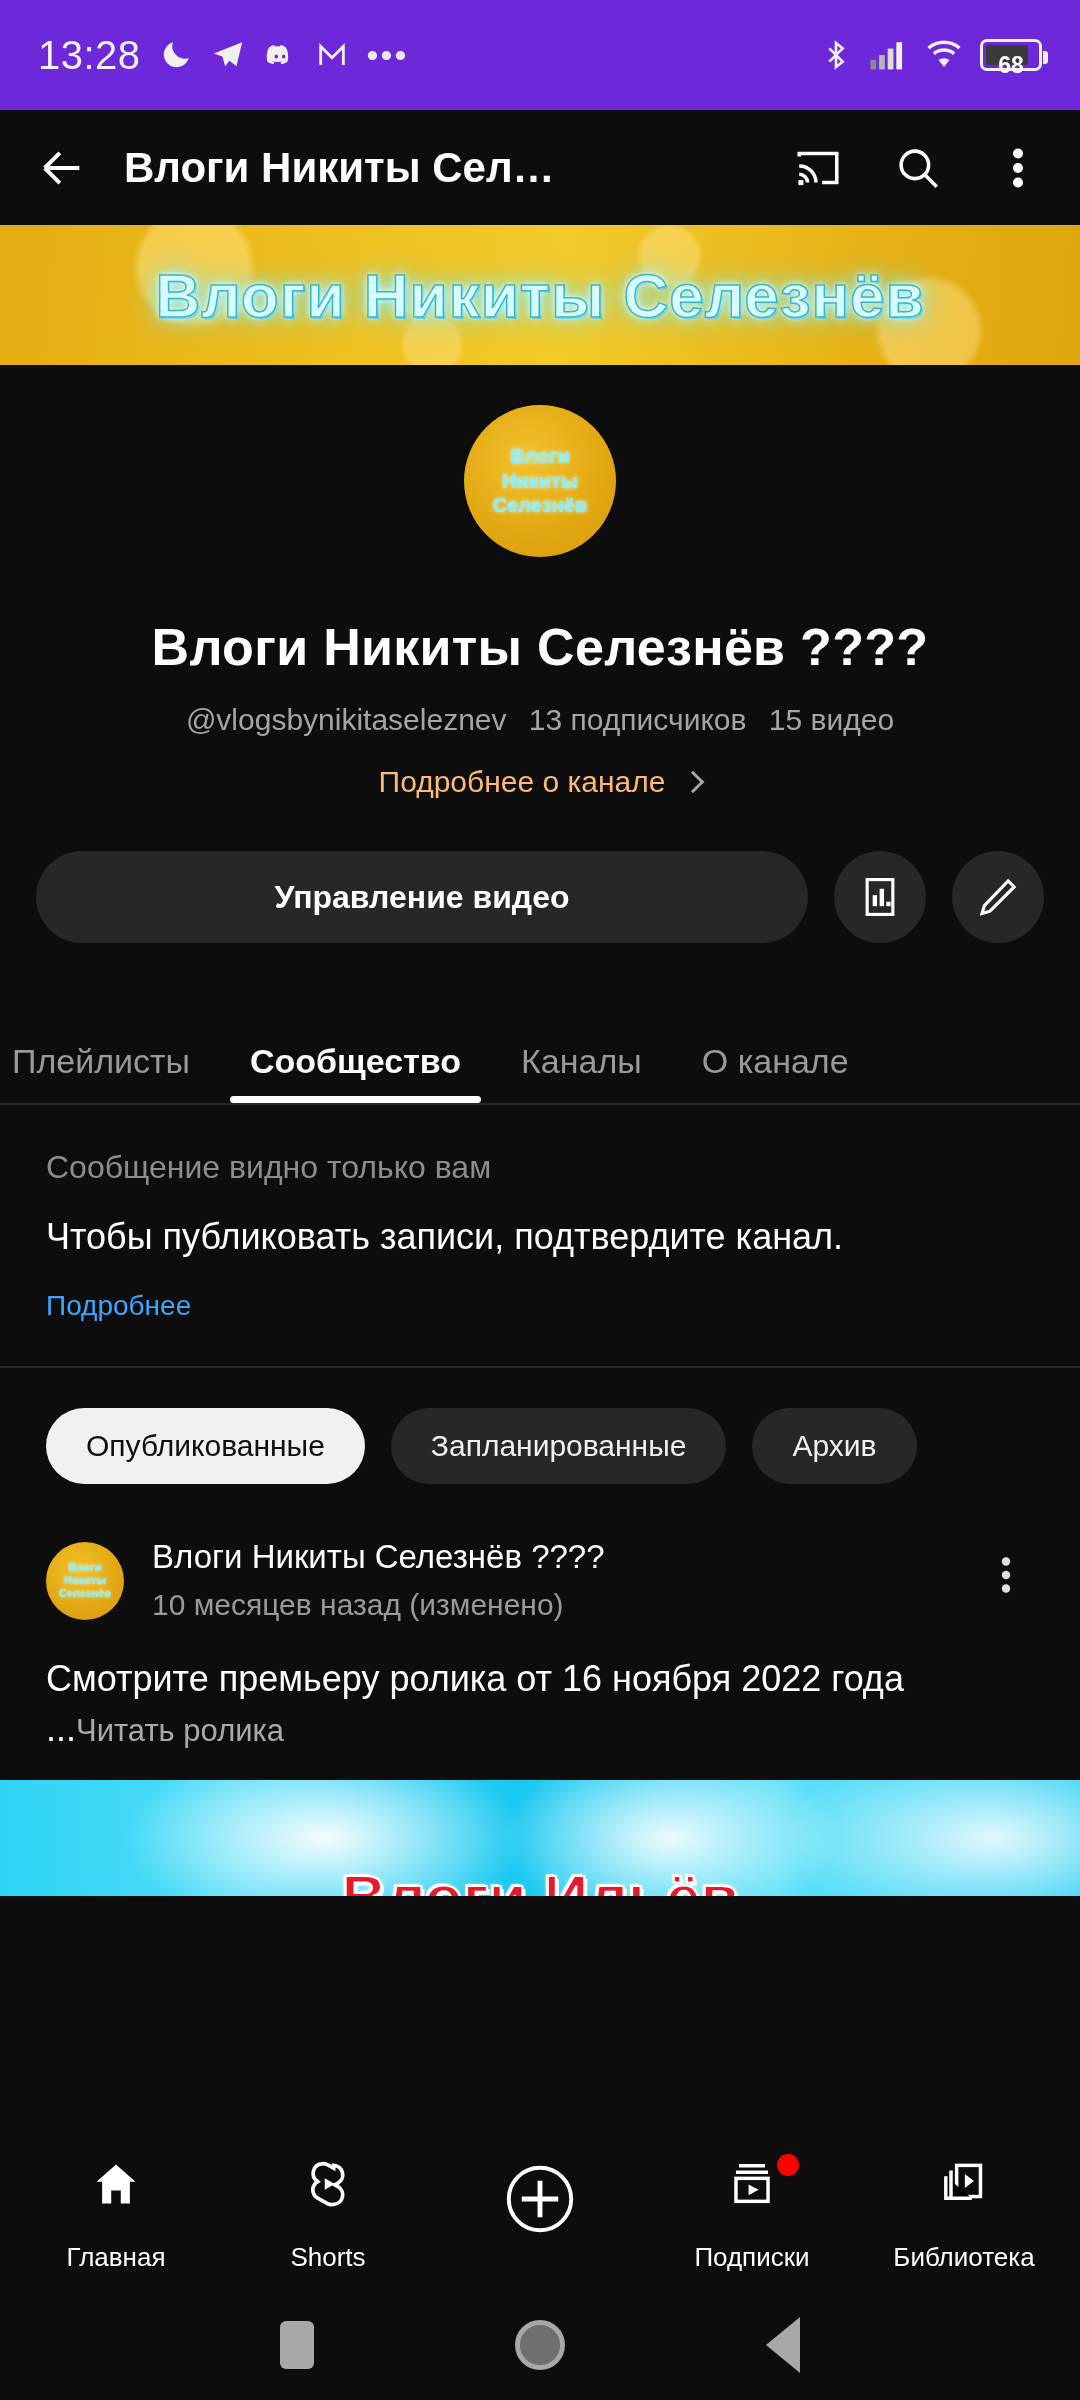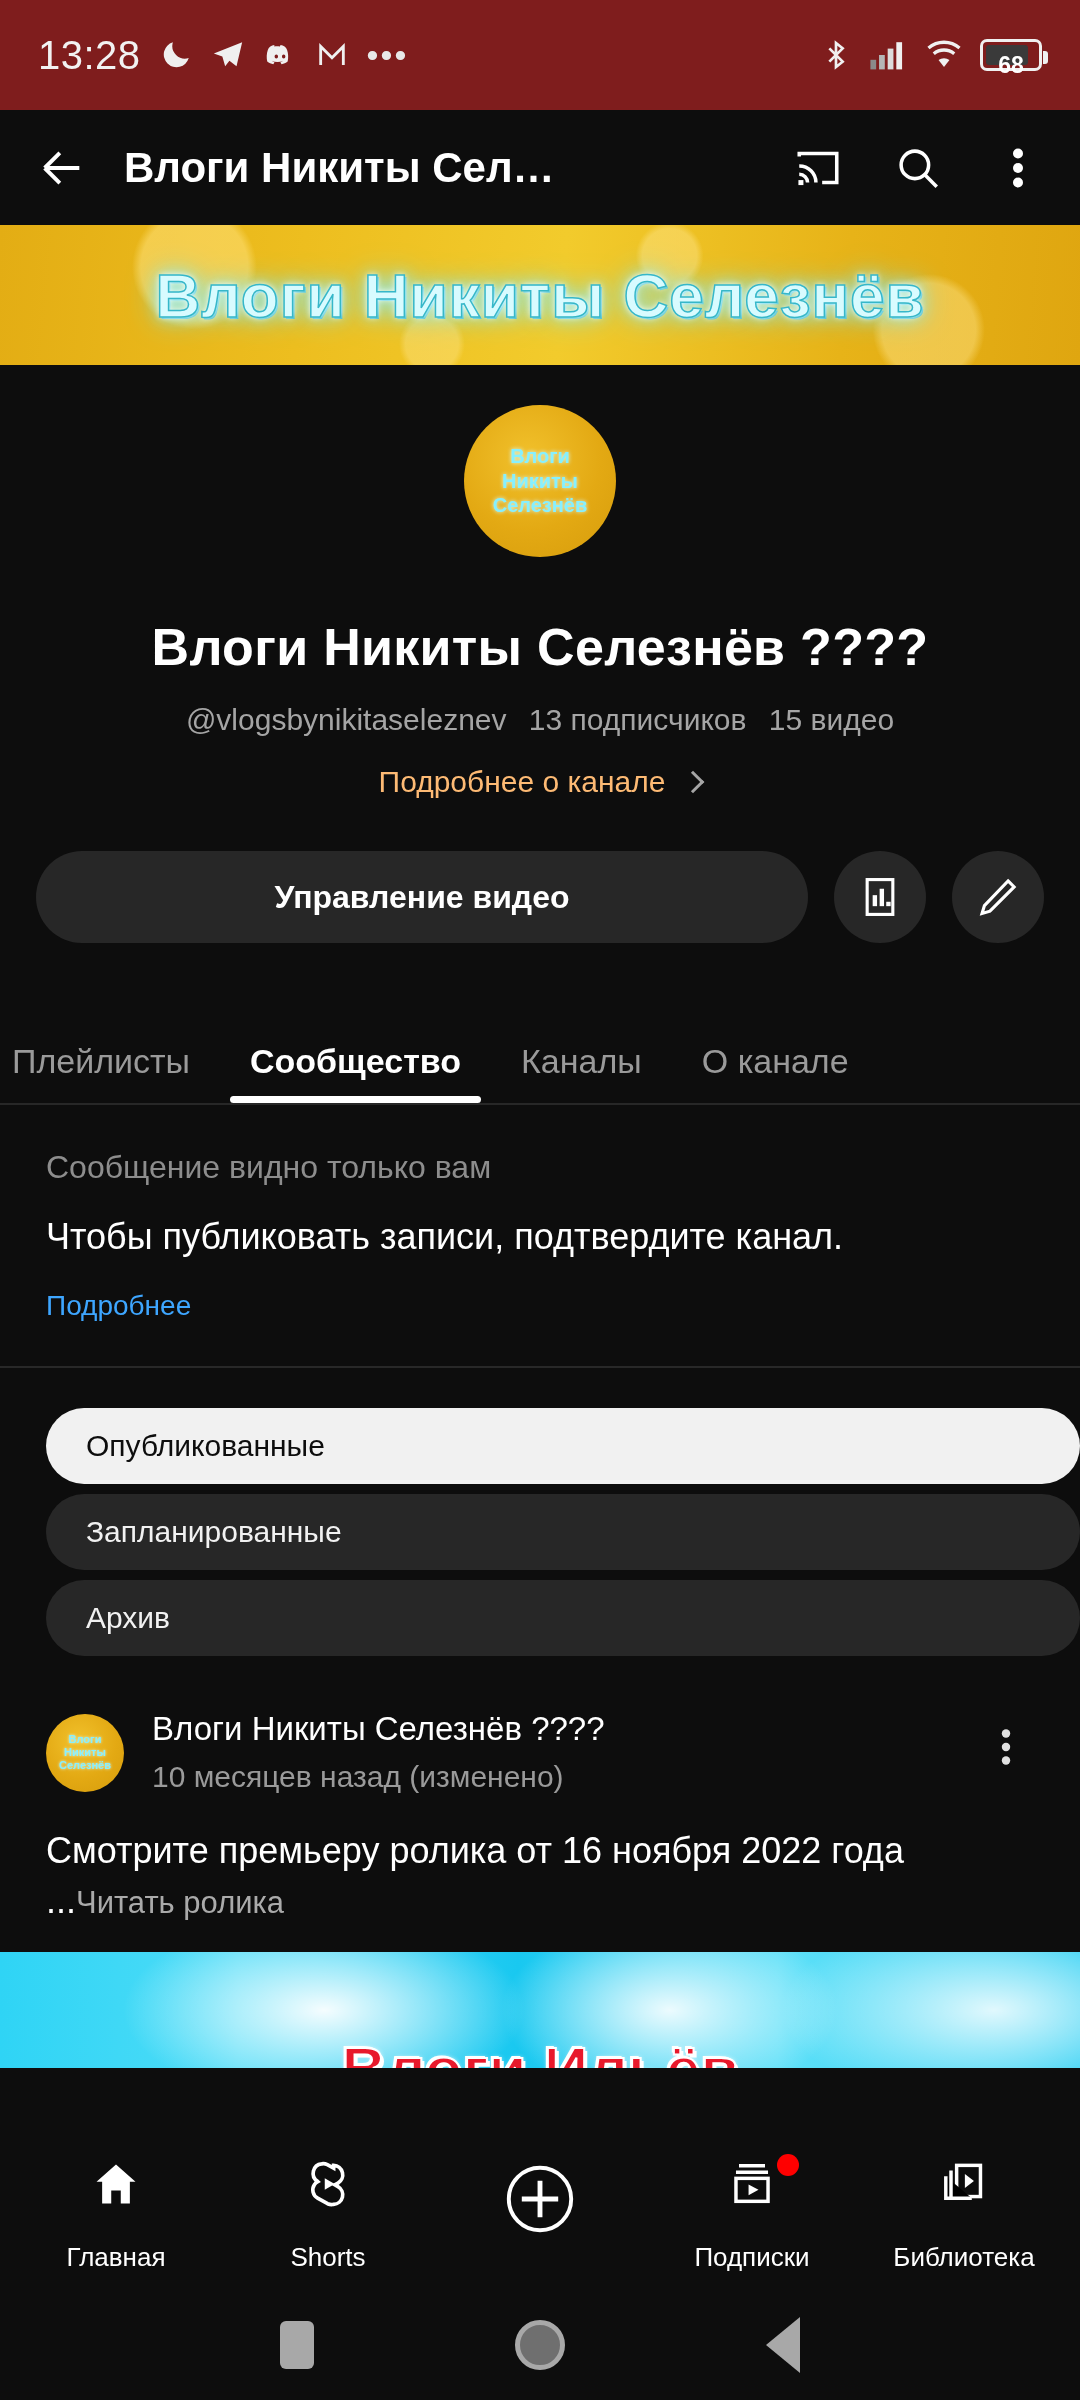--- a/index.html
+++ b/index.html
@@ -7,21 +7,21 @@
     width:1080px; height:2400px;
     background:#0d0d0d;
     font-family:"Liberation Sans", sans-serif;
     overflow:hidden;
   }
   .screen { position:relative; width:1080px; height:2400px; background:#0d0d0d; }
 
   
   .statusbar {
     height:110px; display:flex; align-items:center;
-    padding:0 38px; background:#7f1d1d; color:#fff;
+    padding:0 38px; background:#6d28d9; color:#fff;
   }
   .sb-left { display:flex; align-items:center; gap:18px; flex:1; }
   .sb-clock { font-size:40px; font-weight:400; letter-spacing:.5px; color:#f2f2f2; }
   .sb-right { display:flex; align-items:center; gap:16px; }
   .ic { display:block; }
   .dots3 { font-size:34px; color:#e8e8e8; letter-spacing:2px; line-height:1; }
   .batt {
     width:62px; height:32px; border:3px solid #f0f0f0; border-radius:7px;
     position:relative; display:flex; align-items:center; justify-content:center;
   }
@@ -108,21 +108,21 @@
   .tab:first-child { margin-left:-18px; }
 
   
   .notice { padding:44px 46px 44px; }
   .notice-sub { font-size:32px; color:#8d8d8d; }
   .notice-body { font-size:36px; color:#fff; margin-top:26px; line-height:1.38; }
   .notice-link { font-size:28px; color:#3ea6ff; margin-top:28px; }
   .divider { height:2px; background:#282828; width:100%; }
 
   
-  .chips { display:flex; gap:10px; padding:40px 0 40px 46px;flex-direction:column; }
+  .chips { display:flex; gap:26px; padding:40px 0 40px 46px; }
   .chip {
     height:76px; border-radius:38px; background:#272727; color:#f1f1f1;
     display:flex; align-items:center; padding:0 40px; font-size:30px; white-space:nowrap;
   }
   .chip.active { background:#f1f1f1; color:#0d0d0d; }
 
   
   .post { padding:14px 46px 0; }
   .post-head { display:flex; align-items:flex-start; gap:28px; }
   .post-av {

